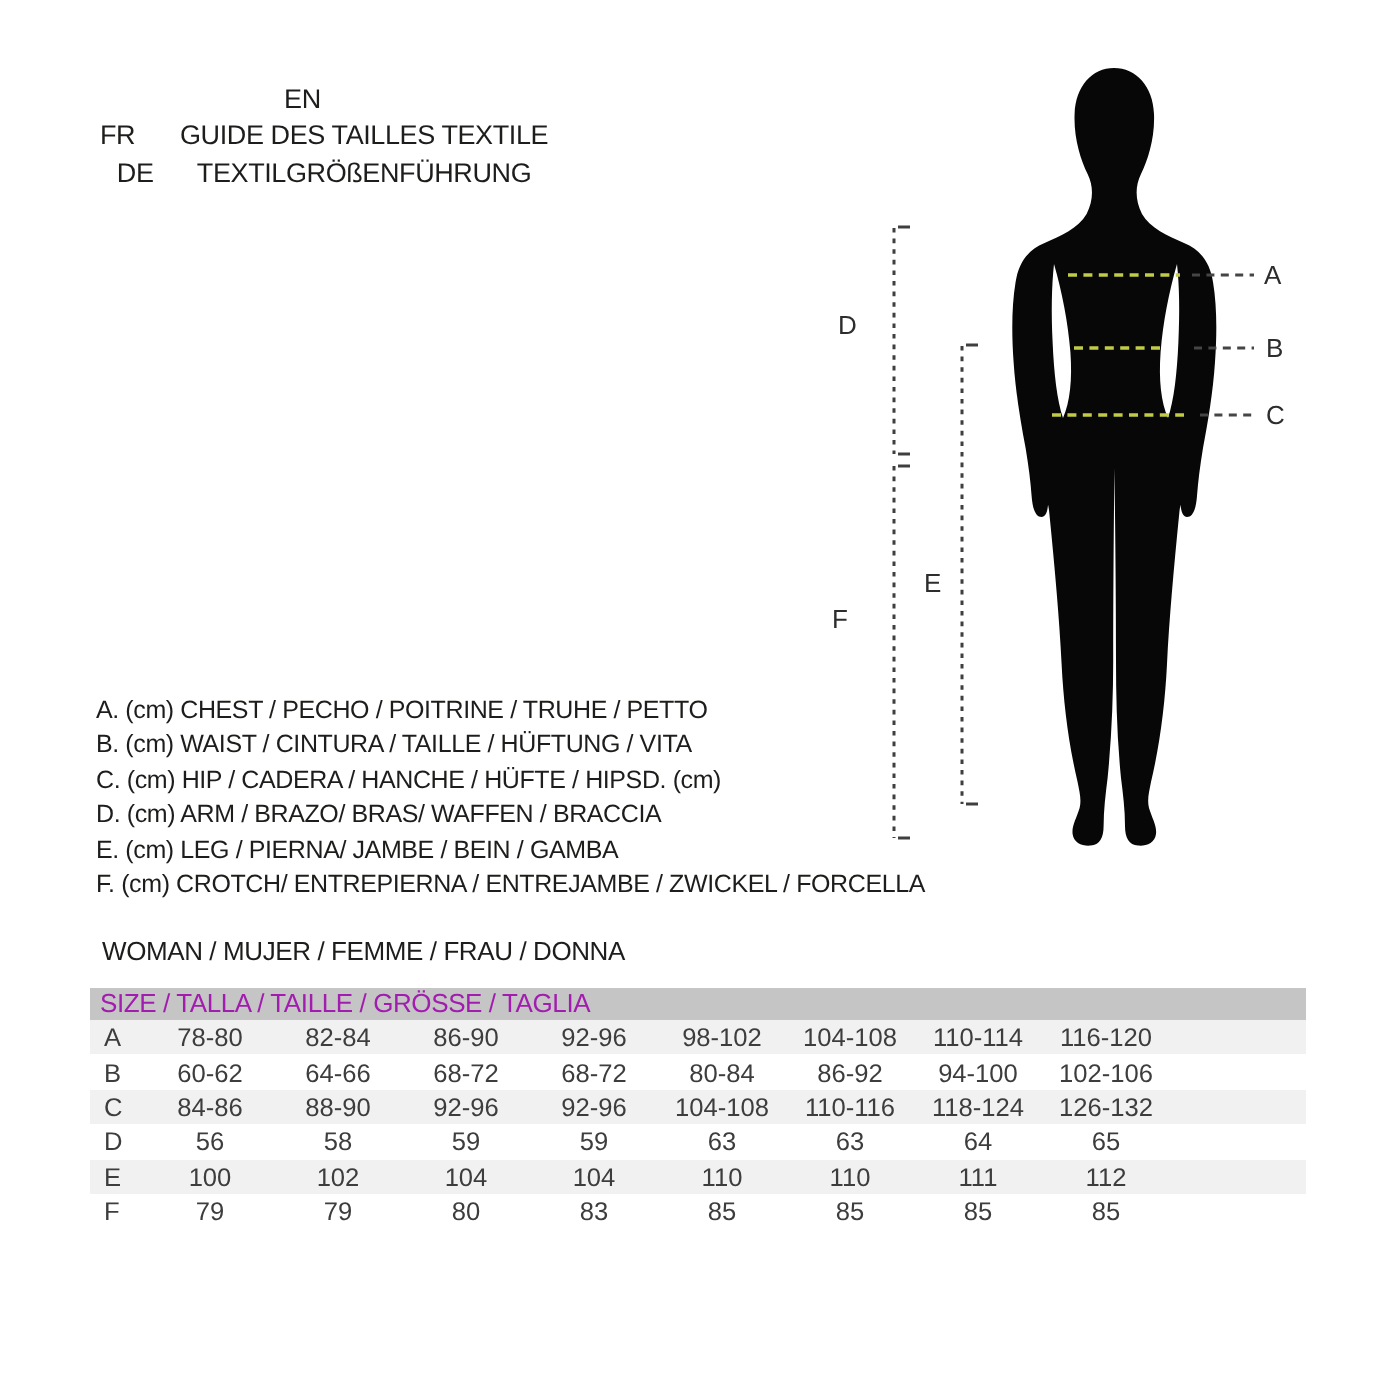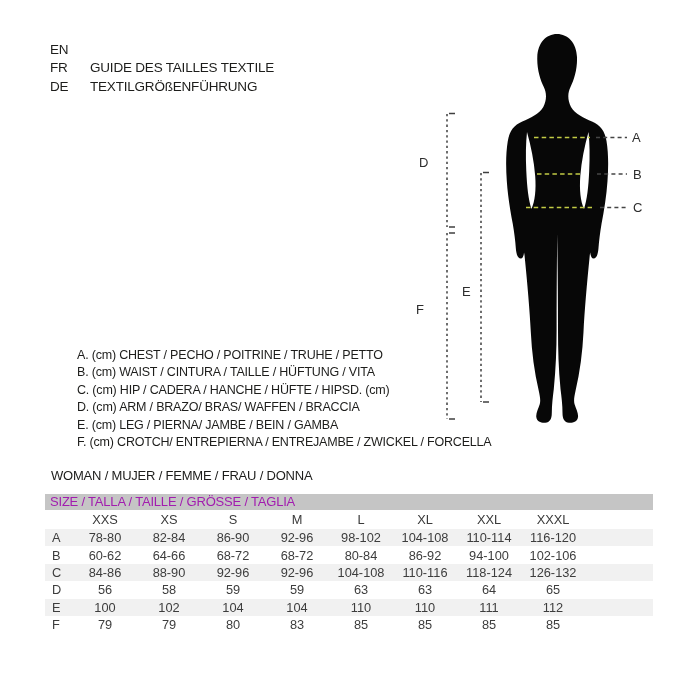--- a/index.html
+++ b/index.html
@@ -2,27 +2,27 @@
 <html><head>
 <meta charset="utf-8">
 <style>
   html,body{margin:0;padding:0;background:#fff;}
   .canvas{
     position:relative;width:700px;height:700px;background:#ffffff;
     font-family:"Liberation Sans", sans-serif;color:#1c1c1c;overflow:hidden;
   }
   
   .lang-block{position:absolute;left:50px;top:41px;}
-  .lang-row{display:flex;line-height:18.4px;font-size:13.5px;font-weight:500;letter-spacing:-0.2px;color:#1d1d1b;}
+  .lang-row{display:flex;line-height:18.4px;font-size:13.5px;font-weight:500;letter-spacing:-0.2px;color:#1d1d1b;justify-content:center;}
   .lang-code{width:40px;flex:0 0 40px;}
   
   .figure-svg{position:absolute;left:400px;top:20px;width:260px;height:412px;}
   
   .legend-block{position:absolute;left:48px;top:347px;}
-  .legend-line{font-size:12.5px;line-height:17.4px;letter-spacing:-0.2px;color:#1d1d1b;white-space:nowrap;margin-left:29px;}
+  .legend-line{font-size:12.5px;line-height:17.4px;letter-spacing:-0.2px;color:#1d1d1b;white-space:nowrap;}
   
   .audience{position:absolute;left:51px;top:468px;font-size:13px;letter-spacing:-0.2px;color:#1d1d1b;}
   
   .size-table{position:absolute;left:45px;top:494px;width:608px;font-size:12.8px;color:#3d3d3d;}
   .size-bar{height:16px;background:#c5c5c5;color:#a21caf;line-height:16px;padding-left:5px;font-size:13px;letter-spacing:-0.2px;box-sizing:border-box;}
   .tgrid{display:grid;grid-template-columns:28px repeat(8,64px) 1fr;align-items:center;}
   .size-head{height:19px;}
   .trow{height:17.4px;}
   .trow.alt{background:#f1f1f1;}
   .tl{padding-left:7px;text-align:left;}
@@ -124,32 +124,20 @@
     <div class="legend-line">D. (cm) ARM / BRAZO/ BRAS/ WAFFEN / BRACCIA</div>
     <div class="legend-line">E. (cm) LEG / PIERNA/ JAMBE / BEIN / GAMBA</div>
     <div class="legend-line">F. (cm) CROTCH/ ENTREPIERNA / ENTREJAMBE / ZWICKEL / FORCELLA</div>
   </div>
 
   <div class="audience">WOMAN / MUJER / FEMME / FRAU / DONNA</div>
 
   <div class="size-table">
     <div class="size-bar">SIZE / TALLA / TAILLE / GRÖSSE / TAGLIA</div>
 
-    <div class="tgrid size-head">
-      <div class="tl"></div>
-      <div class="tc">XXS</div>
-      <div class="tc">XS</div>
-      <div class="tc">S</div>
-      <div class="tc">M</div>
-      <div class="tc">L</div>
-      <div class="tc">XL</div>
-      <div class="tc">XXL</div>
-      <div class="tc">XXXL</div>
-      <div></div>
-    </div>
 
     <div class="tgrid trow alt">
       <div class="tl">A</div>
       <div class="tc">78-80</div>
       <div class="tc">82-84</div>
       <div class="tc">86-90</div>
       <div class="tc">92-96</div>
       <div class="tc">98-102</div>
       <div class="tc">104-108</div>
       <div class="tc">110-114</div>

